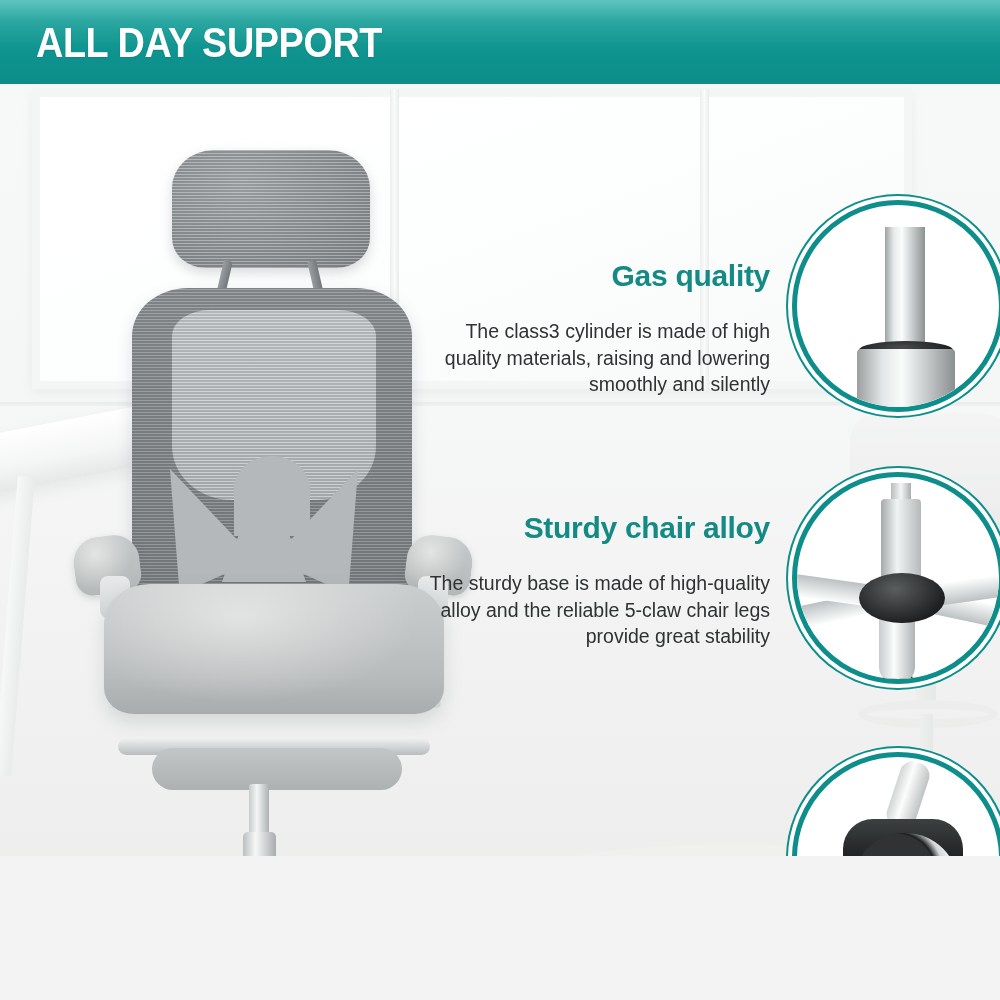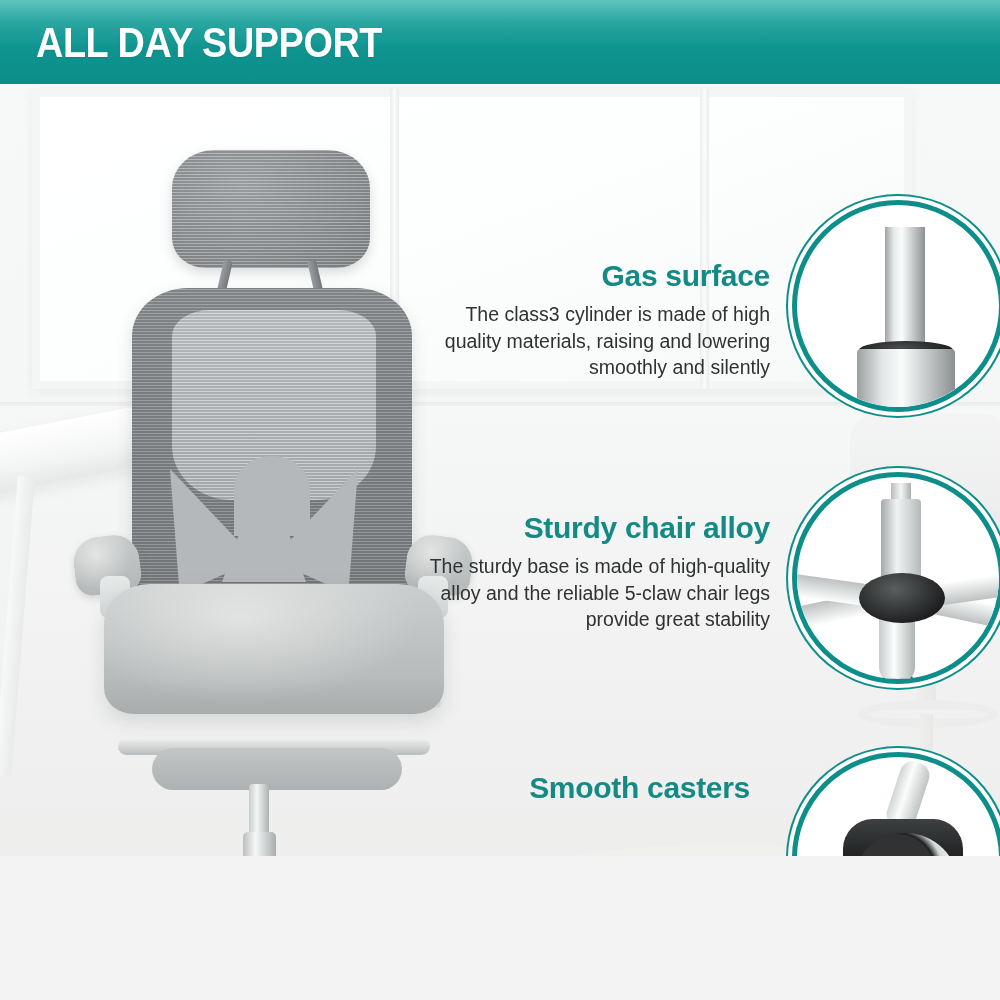--- a/index.html
+++ b/index.html
@@ -246,21 +246,21 @@
     background:radial-gradient(circle at 40% 35%, #2c2e2f 0 42%, #1a1c1d 44%, #cfd2d2 50%, #e9ecec 62%, #9fa2a2 100%);
   }
 
   
   .feature { position:absolute; width:350px; text-align:right; }
   .feature-title {
     font-size:30px; font-weight:bold; color:#158a85;
     letter-spacing:-0.3px; line-height:36px; white-space:nowrap;
   }
   .feature-body {
-    margin-top:7px; font-size:19.5px; color:#2f3233; line-height:26.5px;
+    margin-top:24px; font-size:19.5px; color:#2f3233; line-height:26.5px;
   }
   #feature-1 { left:420px; top:258px; }
   #feature-2 { left:420px; top:510px; }
   #feature-3 { left:400px; top:770px; }
 
   
   .callout {
     position:absolute; width:212px; height:212px; border-radius:50%;
     background:#ffffff;
     border:5px solid #0d8e8a;
@@ -440,31 +440,30 @@
           <div class="caster-wheel"></div>
       </div>
       <div class="caster" style="left:438px; top:882px;">
         <div class="caster-body"></div>
           <div class="caster-wheel"></div>
       </div>
     </div>
   </div>
 
   <div class="feature" id="feature-1">
-    <div class="feature-title">Gas surface</div>
+    <div class="feature-title">Gas quality</div>
     <div class="feature-body">The class3 cylinder is made of high quality materials, raising and lowering smoothly and silently</div>
   </div>
 
   <div class="feature" id="feature-2">
     <div class="feature-title">Sturdy chair alloy</div>
     <div class="feature-body">The sturdy base is made of high-quality alloy and the reliable 5-claw chair legs provide great stability</div>
   </div>
 
   <div class="feature" id="feature-3">
-    <div class="feature-title">Smooth casters</div>
   </div>
 
   <div class="callout" id="callout-1">
     <div class="callout-inner">
       <div class="gc-rod"></div>
       <div class="gc-collar"></div>
       <div class="gc-body"></div>
     </div>
   </div>
 

